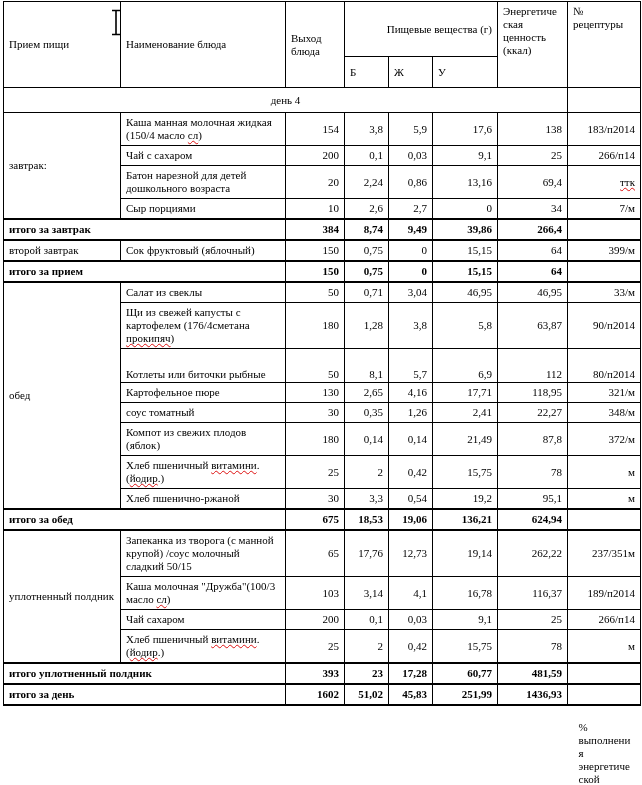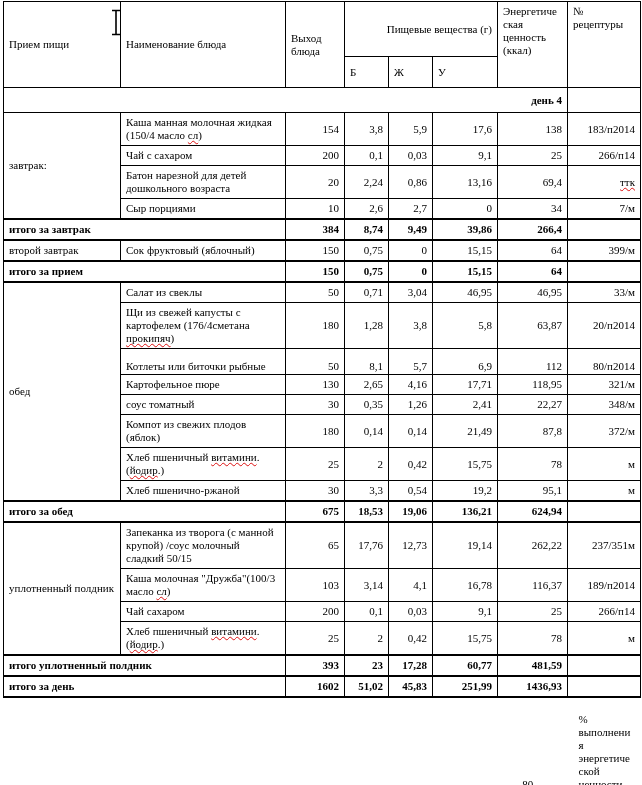--- a/index.html
+++ b/index.html
@@ -20,25 +20,25 @@
     text-align:left;
     font-weight:normal;
     line-height:13px;
     overflow-wrap:break-word;
     word-wrap:break-word;
   }
   thead tr.main th{height:48px;}
   thead tr.sub th{height:24px;}
   th.vtop{vertical-align:top;}
   th.center{text-align:right;}
-  tr.dayrow td{font-weight:bold;text-align:right;height:18px;}
+  tr.dayrow td{font-weight:normal;text-align:center;height:18px;}
   td.num, th.num{text-align:right;}
   td.meal{vertical-align:middle;margin-top:7px;}
   tr.total td{font-weight:bold;border-top-width:2px;border-bottom-width:2px;font-family:Liberation Serif, serif;}
-  tr.thin td{padding-top:11px;padding-bottom:1px;}
+  tr.thin td{padding-top:19px;padding-bottom:1px;}
   .sp{
     text-decoration:underline wavy #d11 1px;
     text-decoration-skip-ink:none;
   }
   .cursor{position:absolute;left:110px;top:9px;width:12px;height:27px;}
   .footer{
     display:flex;align-items:flex-end;
     margin-top:3px;min-height:90px;
   }
   .f-spacer{width:497px;}
@@ -162,21 +162,21 @@
           <td class="num">46,95</td>
           <td class="num"><span>33/м</span></td>
         </tr>
         <tr class="">
           <td><span>Щи из свежей капусты с картофелем (176/4сметана </span><span class="sp">прокипяч</span><span>)</span></td>
           <td class="num">180</td>
           <td class="num">1,28</td>
           <td class="num">3,8</td>
           <td class="num">5,8</td>
           <td class="num">63,87</td>
-          <td class="num"><span>20/п2014</span></td>
+          <td class="num"><span>90/п2014</span></td>
         </tr>
         <tr class="thin">
           <td><span>Котлеты или биточки рыбные</span></td>
           <td class="num">50</td>
           <td class="num">8,1</td>
           <td class="num">5,7</td>
           <td class="num">6,9</td>
           <td class="num">112</td>
           <td class="num"><span>80/п2014</span></td>
         </tr>

